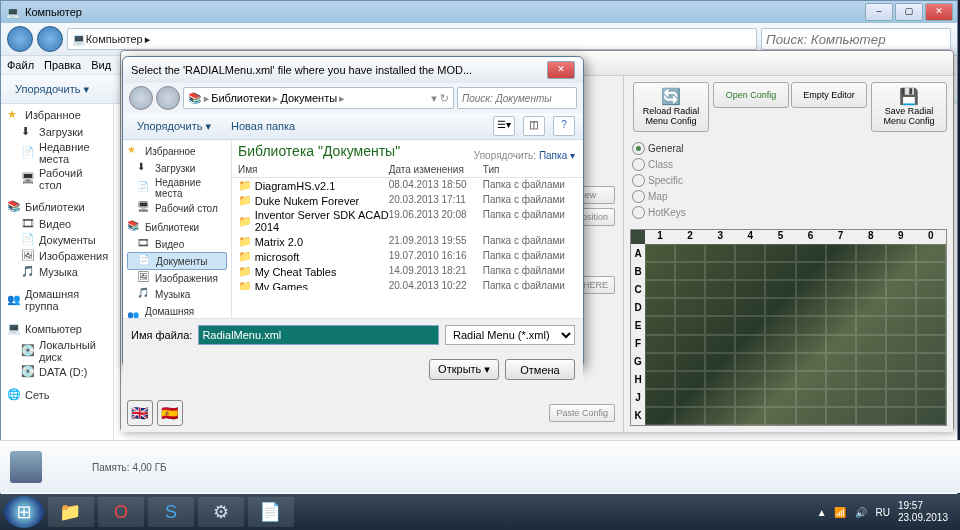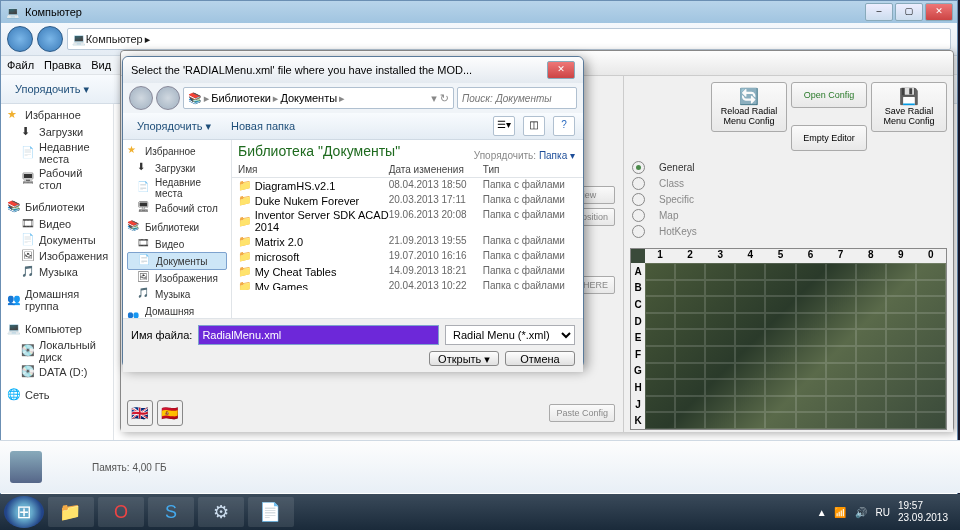--- a/index.html
+++ b/index.html
@@ -32,21 +32,21 @@
 .editor-title{height:24px;background:linear-gradient(#fdfdfd,#e8e8e8);display:flex;align-items:center;padding:0 6px;font-size:12px;border-bottom:1px solid #ccc;border-radius:4px 4px 0 0}
 .editor-body{display:flex;height:calc(100% - 24px)}
 .editor-left{width:490px;border-right:1px solid #ccc;padding:6px;background:#f0f0f0;position:relative}
 .editor-right{flex:1;padding:6px;background:#f0f0f0;display:flex;flex-direction:column;gap:6px}
 .config-btns{display:flex;gap:4px;justify-content:flex-end}
 .cfg-btn{width:70px;height:44px;border:1px solid #aaa;background:linear-gradient(#fafafa,#e8e8e8);font-size:9px;text-align:center;padding:2px;border-radius:3px;display:flex;flex-direction:column;align-items:center;justify-content:center;gap:1px;cursor:pointer}
 .cfg-btn.open{color:#2a7a2a}
 .cfg-btn .bigicon{font-size:16px;line-height:1}
 .radio-cols{display:flex;gap:20px;font-size:10px;padding:4px 2px}
 .radio-col{display:flex;flex-direction:column;gap:3px}
-.radio-item{display:flex;align-items:center;gap:14px;color:#888}
+.radio-item{display:flex;align-items:center;gap:3px;color:#888}
 .radio-item.on{color:#333}
 .radio-dot{width:11px;height:11px;border:1px solid #888;border-radius:50%;display:inline-flex;align-items:center;justify-content:center;flex-shrink:0}
 .radio-dot.sel::after{content:"";width:5px;height:5px;background:#4a8a4a;border-radius:50%}
 .minimap{flex:1;border:1px solid #888;background:#3a4a3a;position:relative;min-height:180px;overflow:hidden}
 .map-cols{position:absolute;top:0;left:14px;right:0;height:14px;display:flex;font-size:10px;font-weight:bold;color:#000;background:#f0f0f0}
 .map-cols span{flex:1;text-align:center}
 .map-rows{position:absolute;left:0;top:14px;bottom:0;width:14px;display:flex;flex-direction:column;font-size:10px;font-weight:bold;color:#000;background:#f0f0f0}
 .map-rows span{flex:1;display:flex;align-items:center;justify-content:center}
 .map-inner{position:absolute;left:14px;top:14px;right:0;bottom:0;background:linear-gradient(135deg,#4a5a3a,#2a3a2a 40%,#5a6a4a 60%,#3a4a3a);display:grid;grid-template-columns:repeat(10,1fr);grid-template-rows:repeat(10,1fr)}
 .map-inner div{border:.5px solid rgba(255,255,255,.15)}
@@ -75,28 +75,28 @@
 .fd-lib-title{color:#1e6a1e;font-size:14px}
 .fd-lib-sub{color:#888;font-size:10px}
 .fd-sort{position:absolute;right:8px;top:10px;font-size:10px;color:#888}
 .fd-sort a{color:#1e4e99;cursor:pointer}
 .fd-cols{display:flex;border-bottom:1px solid #e0e4e8;padding:2px 6px;color:#444;font-size:10px}
 .fd-cols .c1{flex:1.6}.fd-cols .c2{flex:1}.fd-cols .c3{flex:1}
 .fd-list{overflow-y:auto;height:112px}
 .fd-row{display:flex;padding:1px 6px;cursor:pointer}
 .fd-row .c1{flex:1.6;display:flex;align-items:center;gap:3px}.fd-row .c2{flex:1;color:#666;font-size:10px}.fd-row .c3{flex:1;color:#666;font-size:10px}
 .fold-mini{color:#f0c050;font-size:11px}
-.fd-bottom{padding:6px 8px;display:flex;flex-direction:column;gap:6px;border-top:1px solid #e0e4e8;background:#f0f0f0}
+.fd-bottom{padding:6px 8px;display:flex;flex-direction:column;gap:14px;border-top:1px solid #e0e4e8;background:#f0f0f0}
 .fd-filename{display:flex;align-items:center;gap:6px}
 .fd-filename label{font-size:11px}
 .fd-filename input{flex:1;height:18px;border:1px solid #7da2ce;background:#fff;padding:0 3px;font-size:11px}
-.fd-filename input.sel{background:#6d28d9;color:#fff}
+.fd-filename input.sel{background:#0f766e;color:#fff}
 .fd-filter{width:130px;height:20px;border:1px solid #abadb3;background:#fff;font-size:11px;padding:0 3px}
 .fd-btns{display:flex;justify-content:flex-end;gap:6px}
-.fd-btn{width:70px;height:15px;border:1px solid #888;background:linear-gradient(#fdfdfd,#e0e0e0);border-radius:3px;font-size:11px;cursor:pointer}
+.fd-btn{width:70px;height:21px;border:1px solid #888;background:linear-gradient(#fdfdfd,#e0e0e0);border-radius:3px;font-size:11px;cursor:pointer}
 
 .sysinfo{position:absolute;left:0;top:440px;right:0;height:44px;background:linear-gradient(#fdfdfd,#e8eff6);border-top:1px solid #cfd9e3;display:flex;align-items:center;padding:4px 10px;gap:10px;font-size:10px;color:#555}
 .sysinfo .pc-icon{width:32px;height:32px;background:linear-gradient(#8ab,#568);border-radius:3px}
 .sysinfo b{color:#333;font-size:12px}
 
 .taskbar{position:absolute;left:0;bottom:0;right:0;height:36px;background:linear-gradient(#3a4a5a,#1a2a3a);display:flex;align-items:center;padding:0 4px}
 .start-btn{width:40px;height:32px;background:radial-gradient(circle,#6ac 30%,#248 70%);border-radius:50%;cursor:pointer;display:flex;align-items:center;justify-content:center;color:#fff;font-size:18px}
 .task-item{width:46px;height:30px;margin-left:4px;background:rgba(255,255,255,.1);border-radius:2px;cursor:pointer;display:flex;align-items:center;justify-content:center;color:#cde;font-size:18px}
 .tray{margin-left:auto;display:flex;align-items:center;gap:8px;color:#fff;font-size:10px;padding-right:8px}
 .tray .clock{line-height:1.2}
@@ -115,20 +115,21 @@
     </div>
   </div>
   <div class="addrbar">
     <div class="nav-btn"></div>
     <div class="nav-btn"></div>
     <div class="breadcrumb">
       <span>💻 </span>
         <span>Компьютер</span>
         <span class="crumb-sep">▸</span>
     </div>
+    <input class="searchbox" placeholder="Поиск: Компьютер" style="">
   </div>
   <div class="menubar">
     <span>Файл</span>
     <span>Правка</span>
     <span>Вид</span>
     <span>Сервис</span>
     <span>Справка</span>
   </div>
   <div class="toolbar">
     <span class="tool-btn">Упорядочить ▾</span>
@@ -227,21 +228,21 @@
         <div class="lang-flag">🇬🇧</div>
         <div class="lang-flag">🇪🇸</div>
       </div>
     </div>
     <div class="editor-right">
       <div class="config-btns">
         <div class="cfg-btn">
             <span class="bigicon">🔄</span>
             <span>Reload Radial Menu Config</span>
           </div>
-        <div style="display:flex;flex-direction:column;gap:17px">
+        <div style="display:flex;flex-direction:row;gap:2px">
           <div class="cfg-btn open" style="height:20px">
               <span>Open Config</span>
             </div>
           <div class="cfg-btn" style="height:20px">
               <span>Empty Editor</span>
             </div>
         </div>
         <div class="cfg-btn">
             <span class="bigicon">💾</span>
             <span>Save Radial Menu Config</span>

